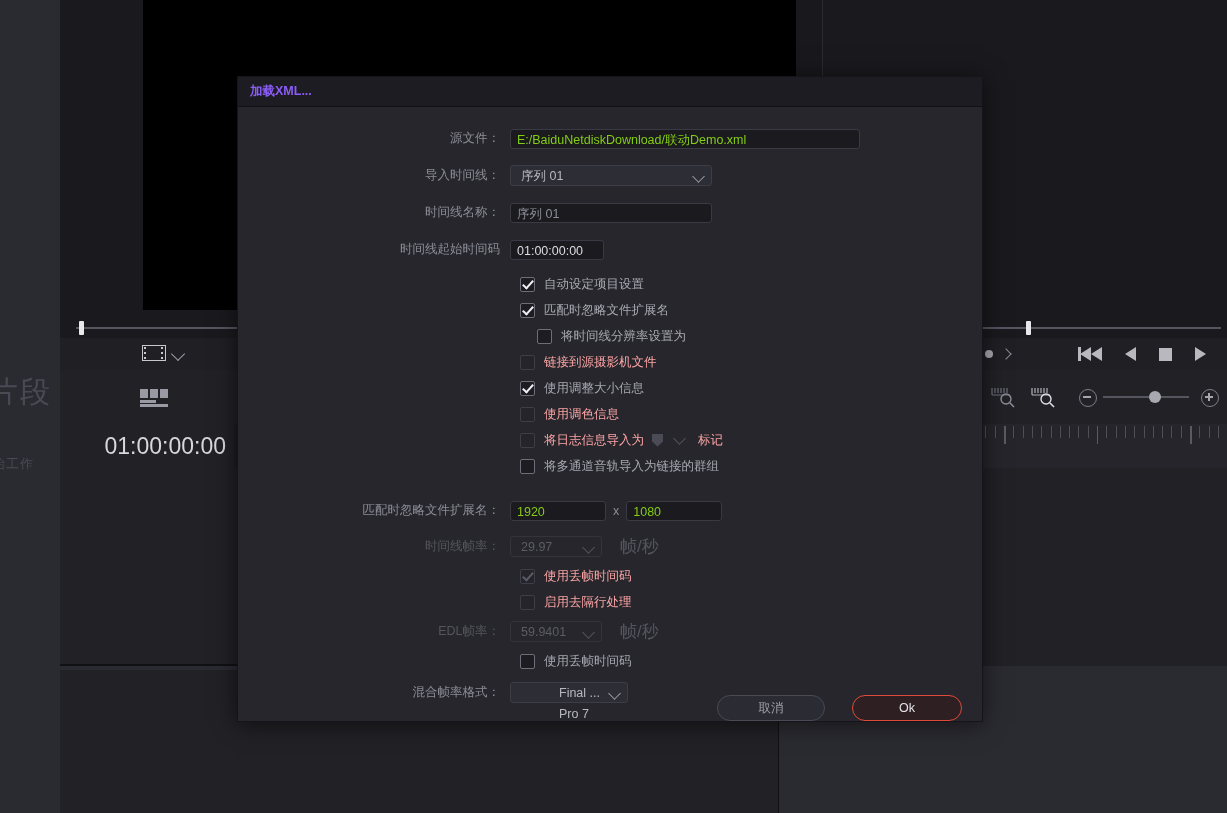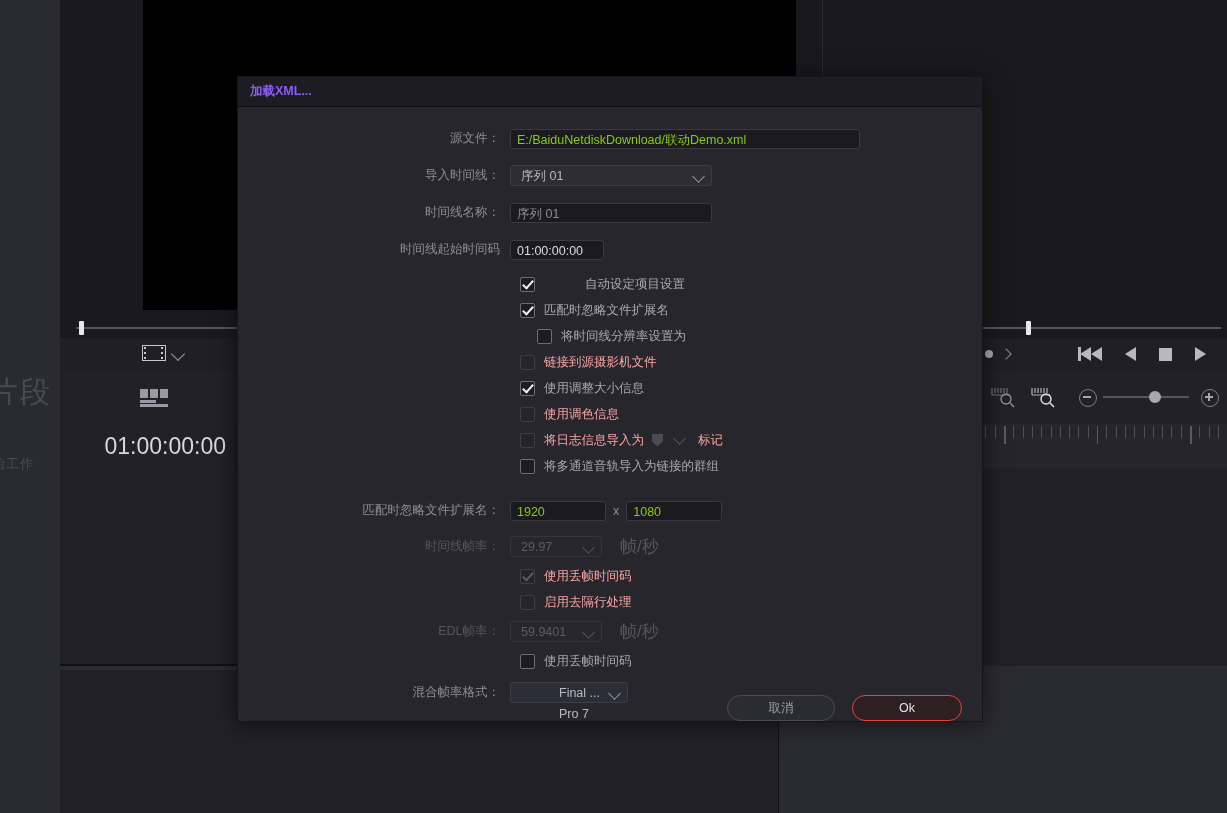--- a/index.html
+++ b/index.html
@@ -270,21 +270,21 @@
         <div class="lbl">时间线名称：</div>
         <div class="txtin name">序列 01</div>
       </div>
 
       <div class="row" style="margin-top:8px;">
         <div class="lbl">时间线起始时间码</div>
         <div class="txtin tc">01:00:00:00</div>
       </div>
 
       <div id="cb-list" style="margin-top:7px;">
-          <div class="cb-row" style="padding-left: 282px; gap: 41px;">
+          <div class="cb-row" style="padding-left: 282px;">
             <div class="cb checked"></div>
             <span class="cb-lbl">自动设定项目设置</span>
           </div>
           <div class="cb-row" style="padding-left: 282px;">
             <div class="cb checked"></div>
             <span class="cb-lbl">匹配时忽略文件扩展名</span>
           </div>
           <div class="cb-row" style="padding-left: 299px;">
             <div class="cb"></div>
             <span class="cb-lbl">将时间线分辨率设置为</span>
@@ -360,20 +360,20 @@
         </div>
 
       <div class="row" style="margin-top:4px;">
         <div class="lbl">混合帧率格式：</div>
         <div class="sel w108">
           <span>Final ... Pro 7</span>
           <i class="car"></i>
         </div>
       </div>
 
-      <div style="position:absolute; right:20px; bottom:17px; display:flex; gap:17px;">
+      <div style="position:absolute; right:20px; bottom:17px; display:flex; gap:27px;">
         <div class="btn cancel">取消</div>
         <div class="btn ok">Ok</div>
       </div>
 
     </div>
   </div>
 </div>
 
 </body></html>

